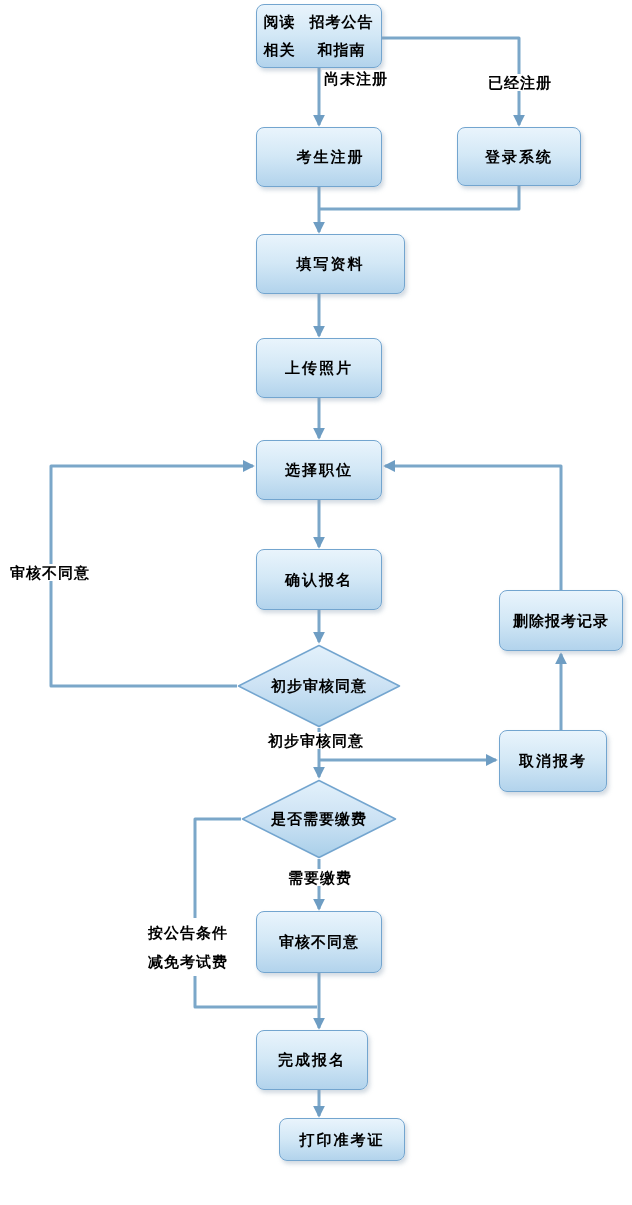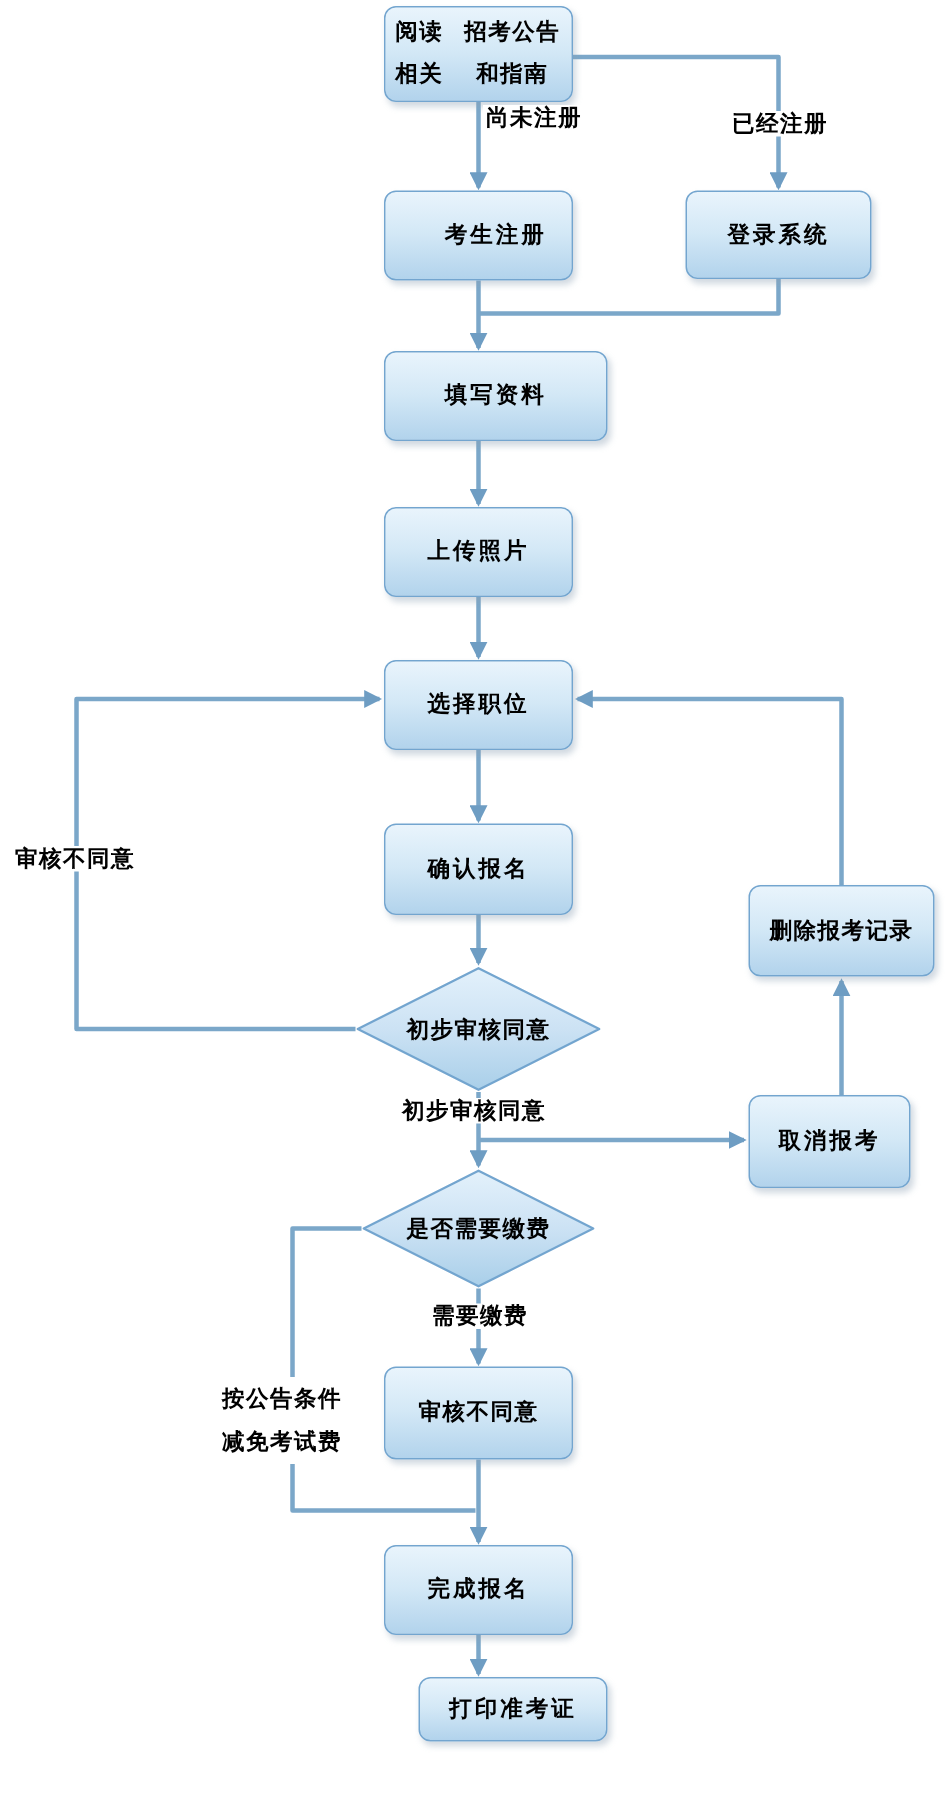--- a/index.html
+++ b/index.html
@@ -152,21 +152,21 @@
           <stop offset="1" stop-color="#a9cfe9"></stop>
         </linearGradient>
       </defs>
       <polygon points="78,1.5 154.5,40 78,78.5 1.5,40" fill="url(#dgrad2)" stroke="#73a5cf" stroke-width="1.5" stroke-linejoin="round"></polygon>
     </svg>
     <span class="dlabel">是否需要缴费</span>
   </div>
 
   <div class="node" style="left:256px; top:911px; width:126px; height:62px; letter-spacing:1px;">审核不同意</div>
 
-  <div class="node" style="left:256px; top:1030px; width:126px; height:60px;">完成报名</div>
+  <div class="node" style="left:256px; top:1030px; width:112px; height:60px;">完成报名</div>
 
   <div class="node" style="left:256px; top:1118px; width:126px; height:43px;margin-left:23px;">打印准考证</div>
 
   <div class="node" style="left:499px; top:590px; width:124px; height:61px; letter-spacing:1px;">删除报考记录</div>
 
   <div class="node" style="left:499px; top:730px; width:108px; height:62px;">取消报考</div>
 
   <div class="elabel" style="left:284px; top:70px;margin-left:38px;">尚未注册</div>
 
   <div class="elabel" style="left:486px; top:74px;">已经注册</div>

